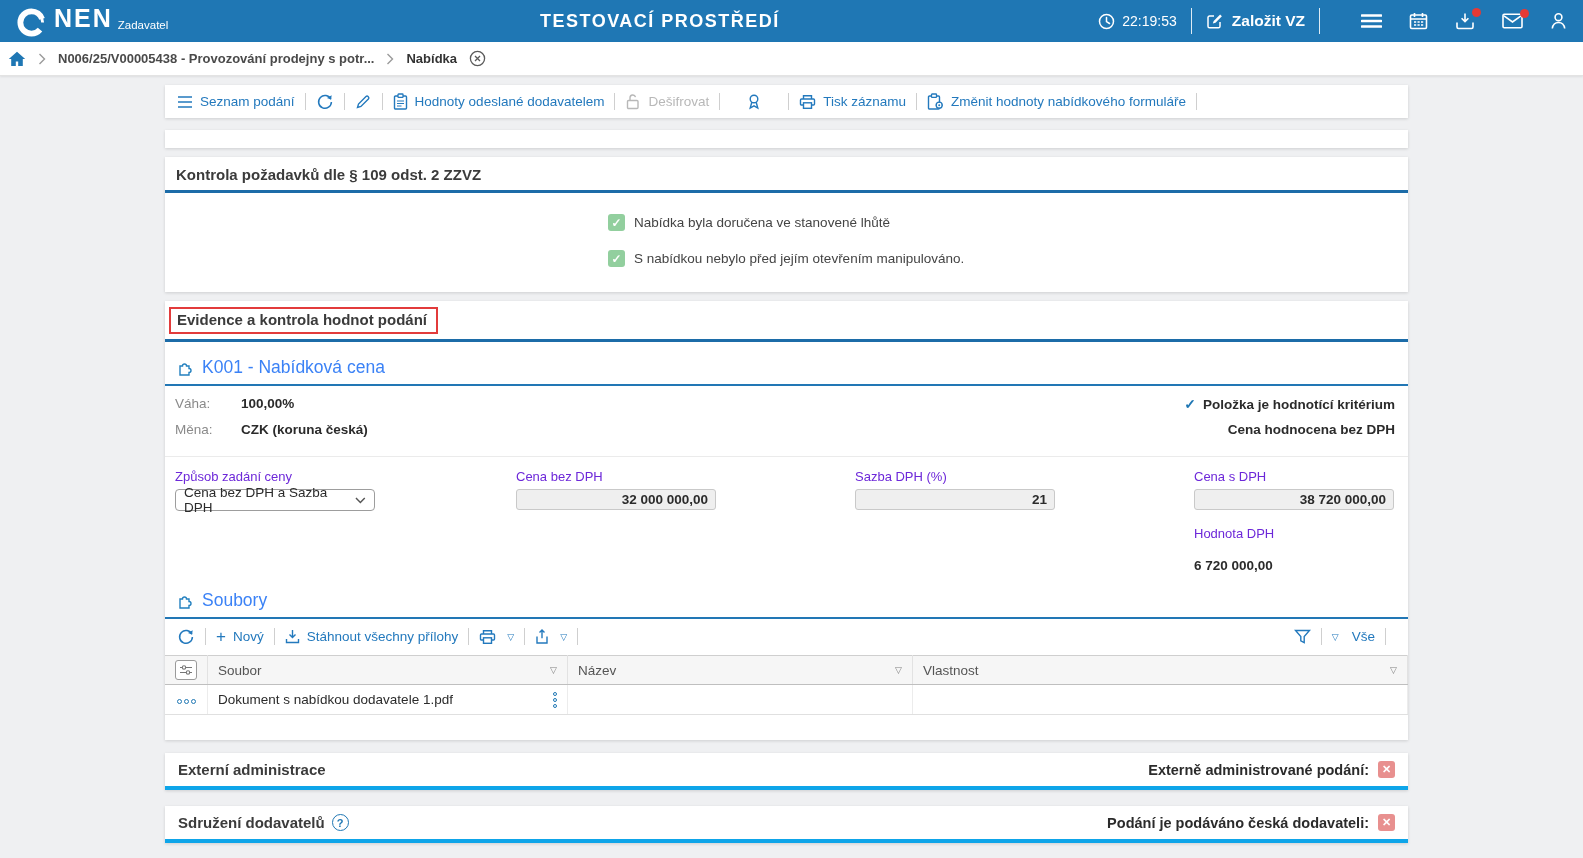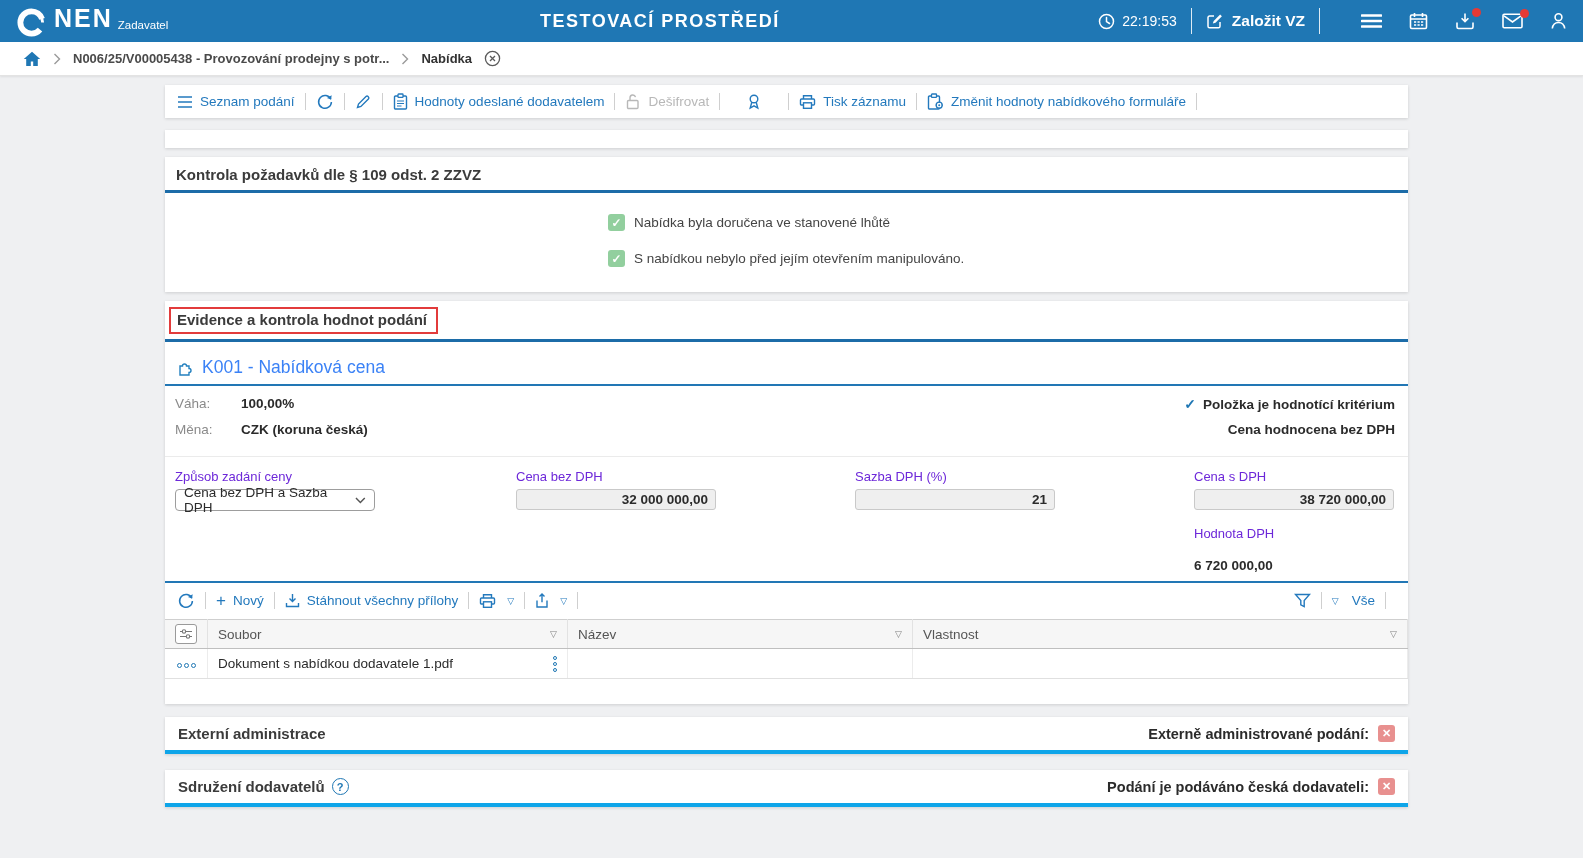--- a/index.html
+++ b/index.html
@@ -15,21 +15,21 @@
   .env-title { position:absolute; left:540px; top:11px; font-size:18px; font-weight:bold; letter-spacing:1.5px; }
   .topbar-right { margin-left:auto; display:flex; align-items:center; }
   .time-group { display:flex; align-items:center; gap:7px; font-size:14px; }
   .tb-divider { width:1px; height:26px; background:rgba(255,255,255,.85); margin:0 14px; }
   .create-btn { display:flex; align-items:center; gap:8px; font-size:15.5px; font-weight:bold; cursor:pointer; }
   .tb-icon { position:relative; display:inline-flex; margin-left:27px; cursor:pointer; }
   .tb-icon:first-child { margin-left:0; }
   .badge-dot { position:absolute; top:-4px; right:-6px; width:9px; height:9px; border-radius:50%; background:#e53935; }
 
   
-  .breadcrumb { height:34px; background:#fff; display:flex; align-items:center; padding:0 23px; gap:12px;
+  .breadcrumb { height:34px; background:#fff; display:flex; align-items:center; padding:0 8px; gap:12px;
                 border-bottom:1px solid #e3e3e3; box-shadow:0 1px 2px rgba(0,0,0,.08); position:relative; z-index:2; }
   .crumb { font-size:13px; font-weight:bold; color:#4a4a4a; }
   .crumb.current { color:#333; }
   .crumb-sep { display:inline-flex; }
 
   
   .main { padding:9px 0 0 165px; }
   .content { width:1243px; }
   .card { background:#fff; box-shadow:0 1px 3px rgba(0,0,0,.14); }
 
@@ -351,20 +351,26 @@
         <div class="field">
           <span class="field-label">Cena s DPH</span>
           <div class="ro-input">38 720 000,00</div>
         </div>
         <div class="dph-result">
           <span class="field-label">Hodnota DPH</span>
           <div class="dph-value">6 720 000,00</div>
         </div>
       </div>
 
+      <div class="sub-head">
+        <svg width="17" height="17" viewBox="0 0 17 17">
+          <path d="M3 16V7h2.5a2 2 0 1 1 4 0H12v2.5a2 2 0 1 1 0 4V16z" fill="none" stroke="#2380bf" stroke-width="1.4"></path>
+        </svg>
+        <span>Soubory</span>
+      </div>
       <div class="sub-rule"></div>
 
       <div class="files-toolbar">
         <span class="rt-item">
           <svg width="18" height="18" viewBox="0 0 18 18">
             <path d="M14.8 6.2A6.4 6.4 0 1 0 15.4 9" fill="none" stroke="#2379bd" stroke-width="1.5"></path>
             <path d="M15.7 2.2l-.6 4.4-4.2-1.6z" fill="#2379bd"></path>
           </svg>
         </span>
         <span class="rt-sep"></span>

